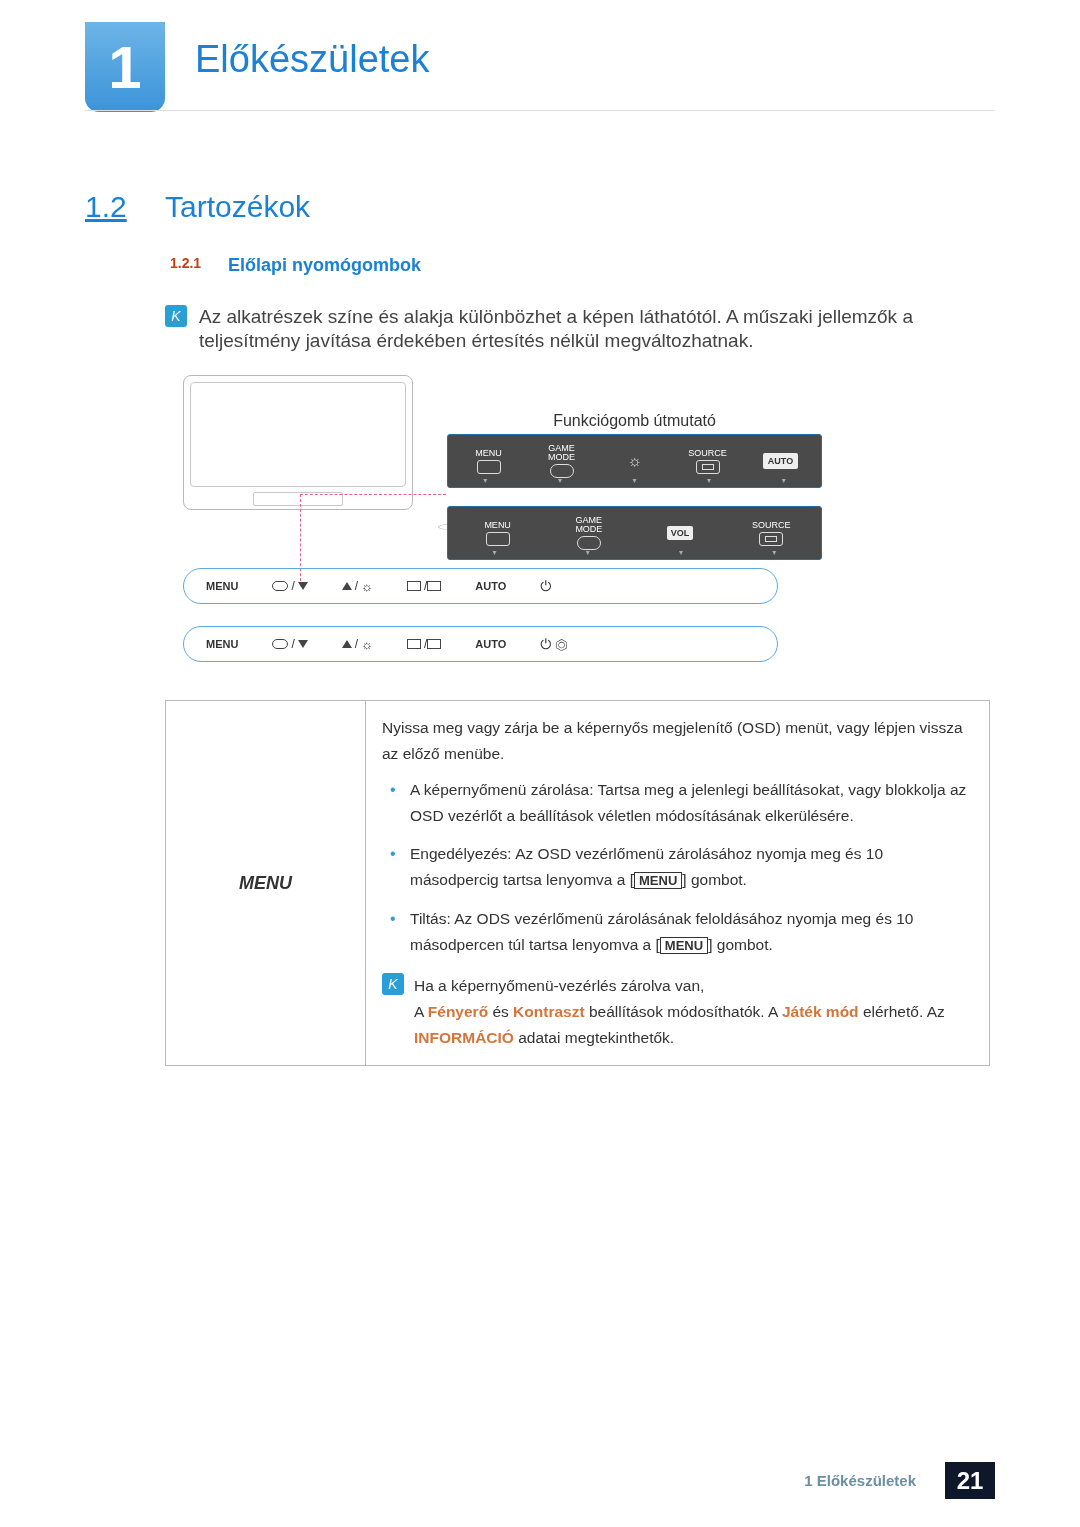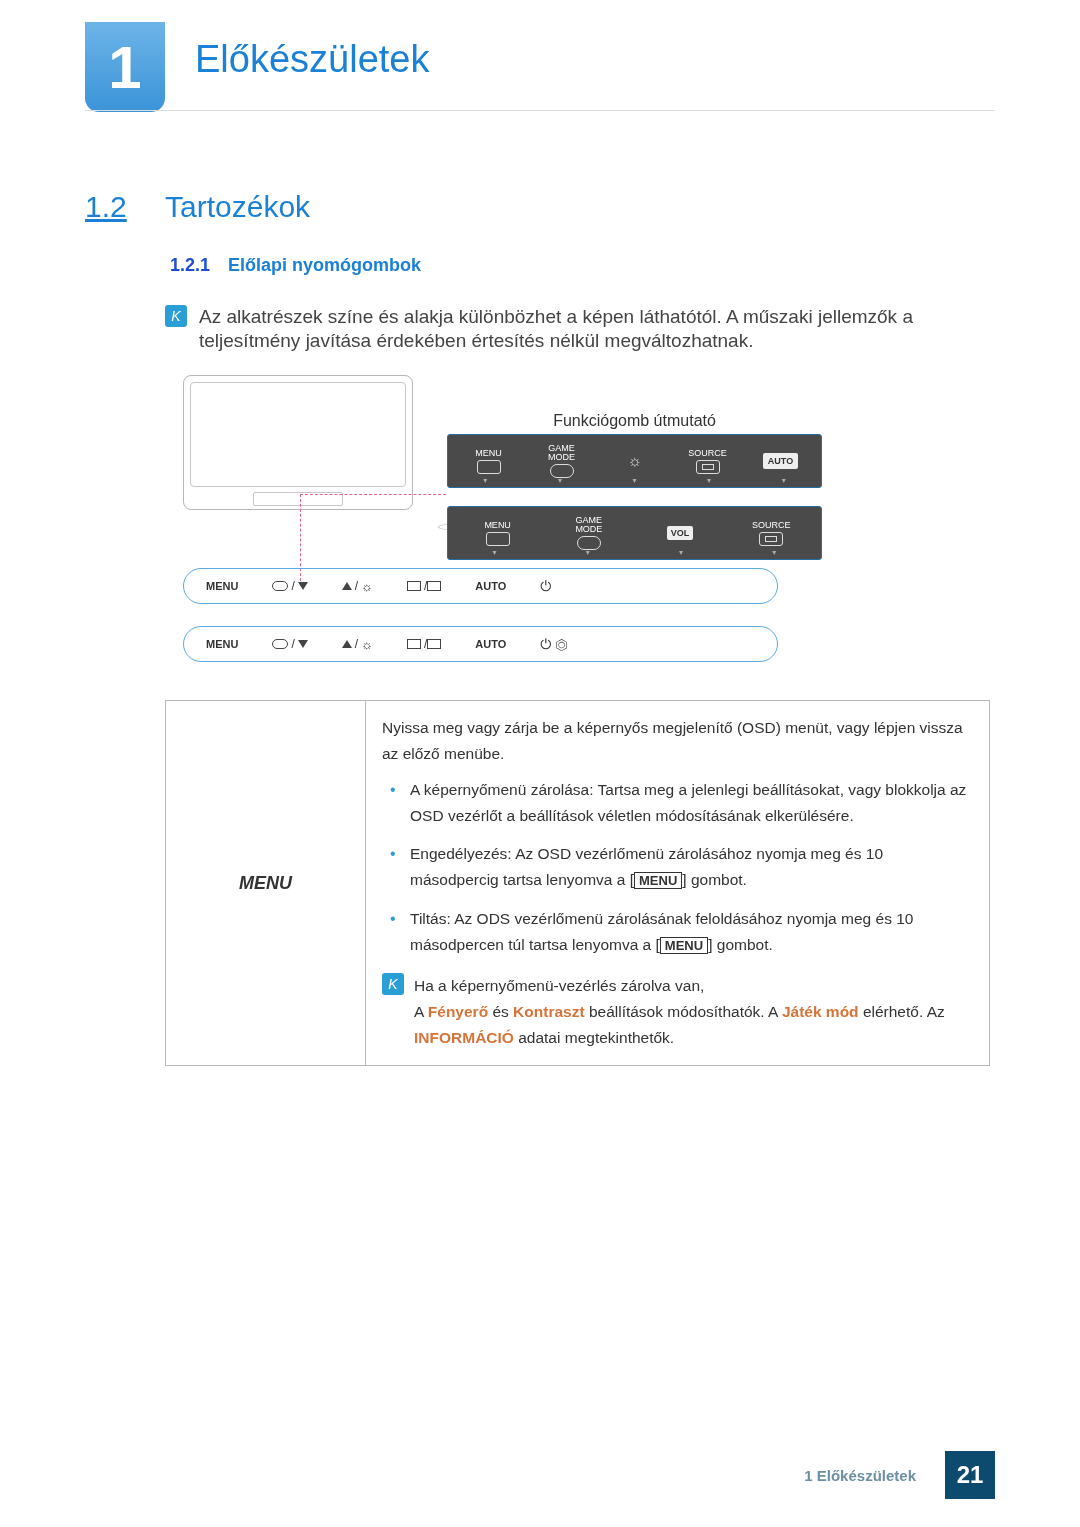--- a/index.html
+++ b/index.html
@@ -55,22 +55,22 @@
     top: 190px;
     left: 165px;
     font-size: 30px;
     color: #1b81d6;
     font-weight: 500;
   }
   .sub-num {
     position: absolute;
     top: 255px;
     left: 170px;
-    font-size: 18px;
-    color: #1d4ed8;
+    font-size: 14px;
+    color: #c2410c;
     font-weight: bold;
   }
   .sub-title {
     position: absolute;
     top: 255px;
     left: 228px;
     font-size: 18px;
     color: #1b81d6;
     font-weight: bold;
   }
@@ -374,24 +374,24 @@
     align-items: center;
     gap: 11px;
   }
   .footer-text {
     color: #6d8fa3;
     font-size: 15px;
     font-weight: bold;
     padding-right: 18px;
   }
   .footer-page {
-    background: #0c4a6e;
+    background: #0f172a;
     color: #fff;
     width: 50px;
-    height: 48px;
+    height: 37px;
     display: flex;
     align-items: center;
     justify-content: center;
     font-size: 24px;
     font-weight: bold;
   }
 </style>
 </head>
 <body>
 

